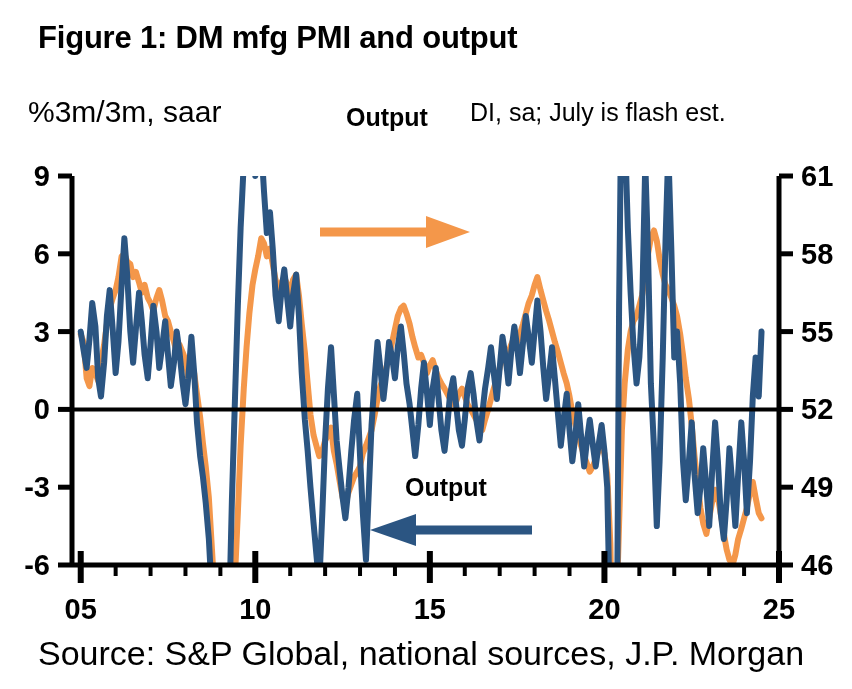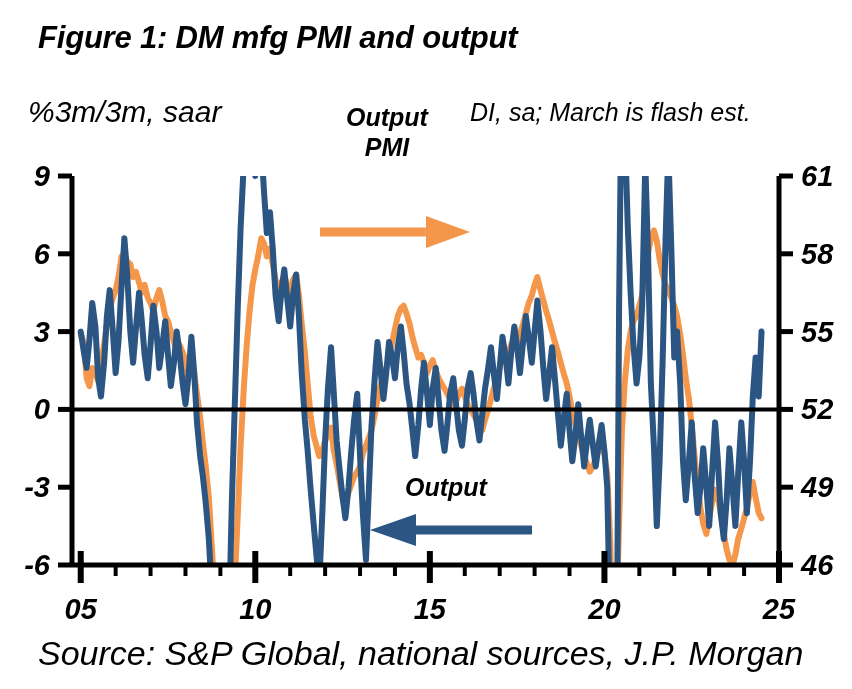--- a/index.html
+++ b/index.html
@@ -13,21 +13,20 @@
     font-family: "Liberation Sans", sans-serif;
     color: #000000;
     overflow: hidden;
     position: relative;
   }
   #figure {
     position: absolute;
     left: 0; top: 0;
     width: 728px;
     height: 689px;
-    font-style: italic;
   }
   .chart-title {
     position: absolute;
     left: 38px;
     top: 20px;
     font-size: 31px;
     font-weight: bold;
     letter-spacing: -0.2px;
     white-space: nowrap;
   }
@@ -89,25 +88,24 @@
   .tick-label-x { text-anchor: middle; }
 </style>
 </head>
 <body>
 
 <div id="figure">
 
   <div class="chart-title">Figure 1: DM mfg PMI and output</div>
 
   <div class="unit-left">%3m/3m, saar</div>
-  <div class="unit-right">DI, sa; March is flash est.</div>
+  <div class="unit-right">DI, sa; July is flash est.</div>
 
   <div class="ann-output-pmi">
     <div>Output</div>
-    <div>PMI</div>
   </div>
 
   <div class="ann-output">Output</div>
 
   <svg id="plot" width="852" height="689">
     <defs>
       <clipPath id="plotclip">
         <rect x="72" y="176" width="707" height="389"></rect>
       </clipPath>
     </defs>

